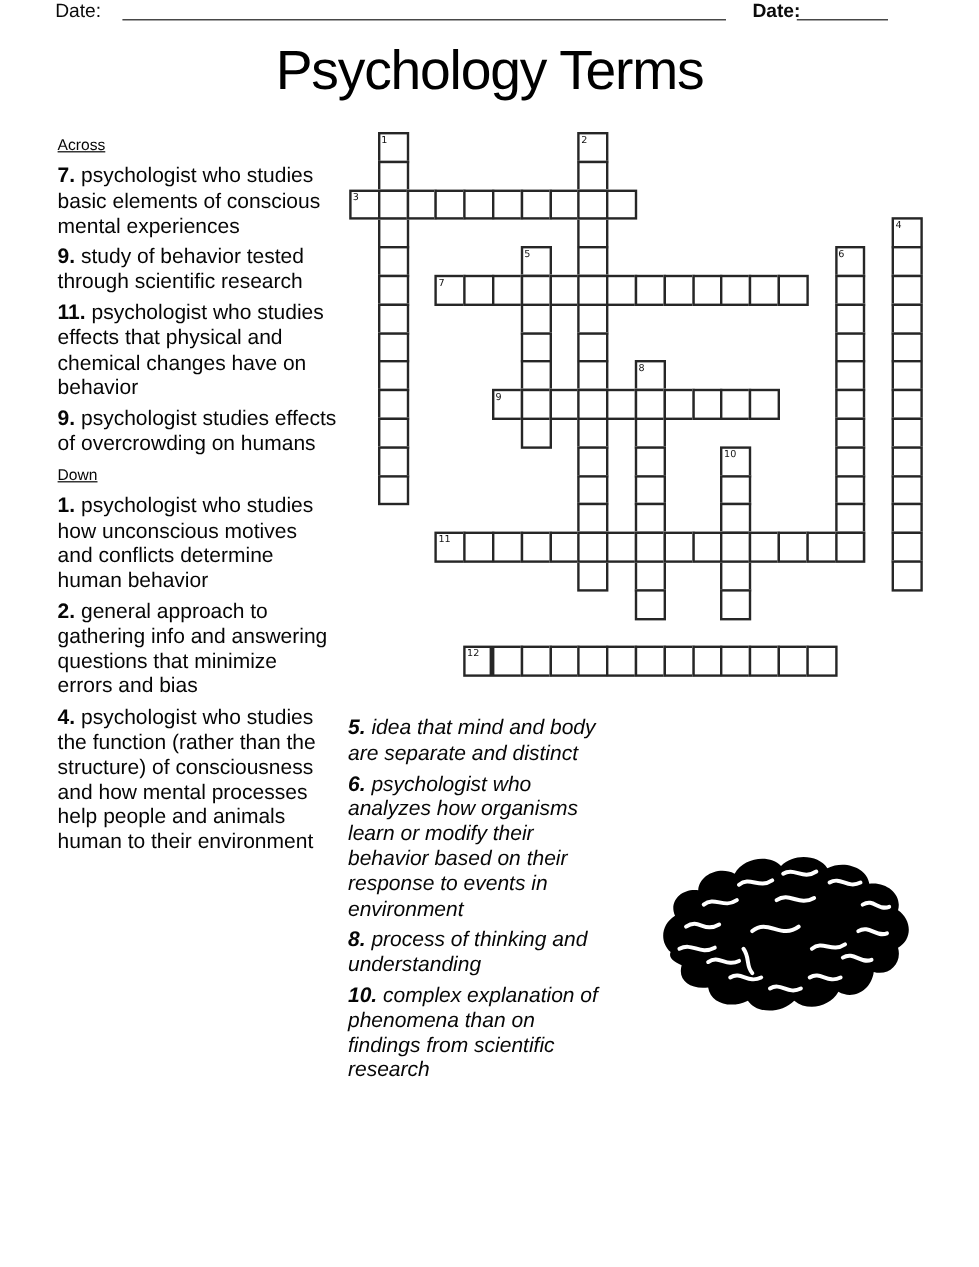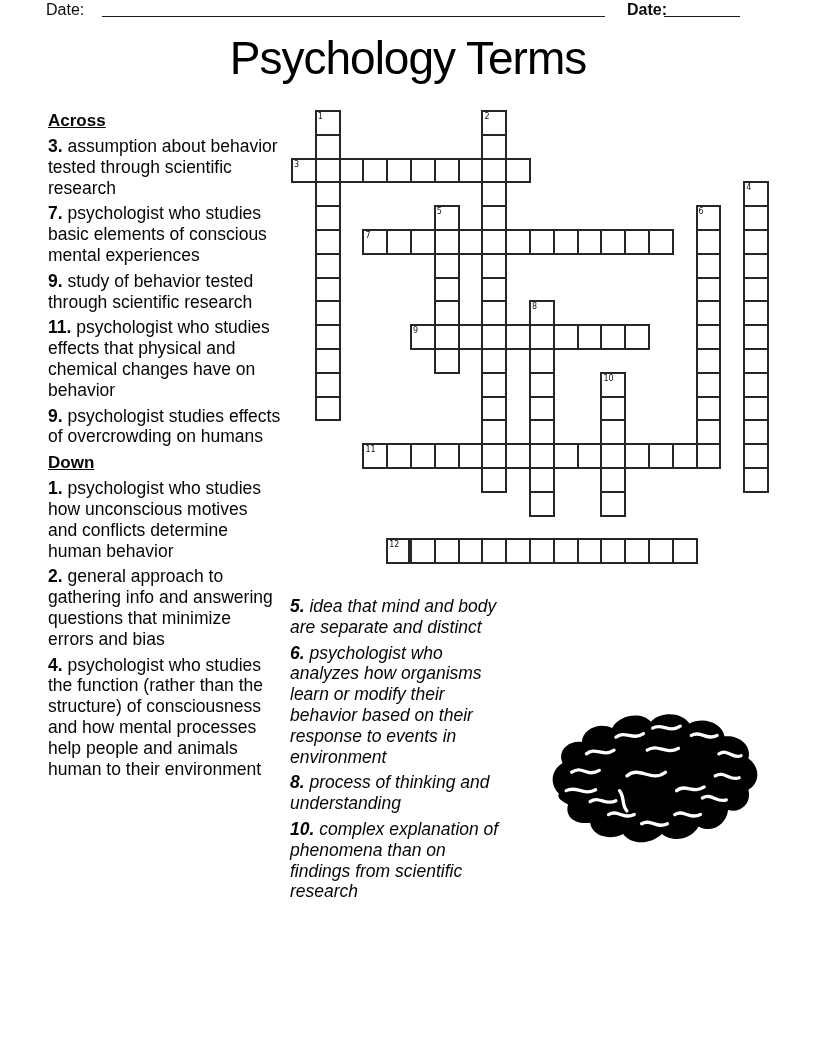--- a/index.html
+++ b/index.html
@@ -26,21 +26,21 @@
   }
   .cell-num{
     position:absolute;top:0;left:1px;font-size:8px;line-height:9px;color:#111;
     font-family:"DejaVu Sans", sans-serif;
   }
   
   .clues-col{position:absolute;font-size:17.5px;line-height:20.8px;color:#060606;}
   #left-col{left:48px;top:110px;width:233px;}
   #mid-col{left:290px;top:596px;width:219px;font-style:italic;}
   .clue-heading{
-    font-weight:bold;text-decoration:underline;font-size:17px;
+    font-weight:normal;text-decoration:underline;font-size:13px;
     line-height:21px;margin:0 0 5px 0;
   }
   .clue{margin:0 0 5px 0;}
   .clue-num{font-weight:bold;}
   
   #brain{position:absolute;left:537px;top:706px;width:224px;height:138px;}
 </style>
 </head>
 <body>
 
@@ -212,21 +212,20 @@
       <div class="cell" style="left: 576.6px; top: 538.4px; width: 25.8px; height: 25.8px;"></div>
       <div class="cell" style="left: 600.4px; top: 538.4px; width: 25.8px; height: 25.8px;"></div>
       <div class="cell" style="left: 624.2px; top: 538.4px; width: 25.8px; height: 25.8px;"></div>
       <div class="cell" style="left: 648px; top: 538.4px; width: 25.8px; height: 25.8px;"></div>
       <div class="cell" style="left: 671.8px; top: 538.4px; width: 25.8px; height: 25.8px;"></div>
     </div>
 
   <div id="left-col" class="clues-col">
     <div class="clue-heading">Across</div>
     <div id="across-list">
-        <div class="clue"><span class="clue-num">3.</span> <span class="clue-text">assumption about behavior tested through scientific research</span></div>
         <div class="clue"><span class="clue-num">7.</span> <span class="clue-text">psychologist who studies basic elements of conscious mental experiences</span></div>
         <div class="clue"><span class="clue-num">9.</span> <span class="clue-text">study of behavior tested through scientific research</span></div>
         <div class="clue"><span class="clue-num">11.</span> <span class="clue-text">psychologist who studies effects that physical and chemical changes have on behavior</span></div>
         <div class="clue"><span class="clue-num">9.</span> <span class="clue-text">psychologist studies effects of overcrowding on humans</span></div>
       </div>
     <div class="clue-heading">Down</div>
     <div id="down-left-list">
         <div class="clue"><span class="clue-num">1.</span> <span class="clue-text">psychologist who studies how unconscious motives and conflicts determine human behavior</span></div>
         <div class="clue"><span class="clue-num">2.</span> <span class="clue-text">general approach to gathering info and answering questions that minimize errors and bias</span></div>
         <div class="clue"><span class="clue-num">4.</span> <span class="clue-text">psychologist who studies the function (rather than the structure) of consciousness and how mental processes help people and animals human to their environment</span></div>

